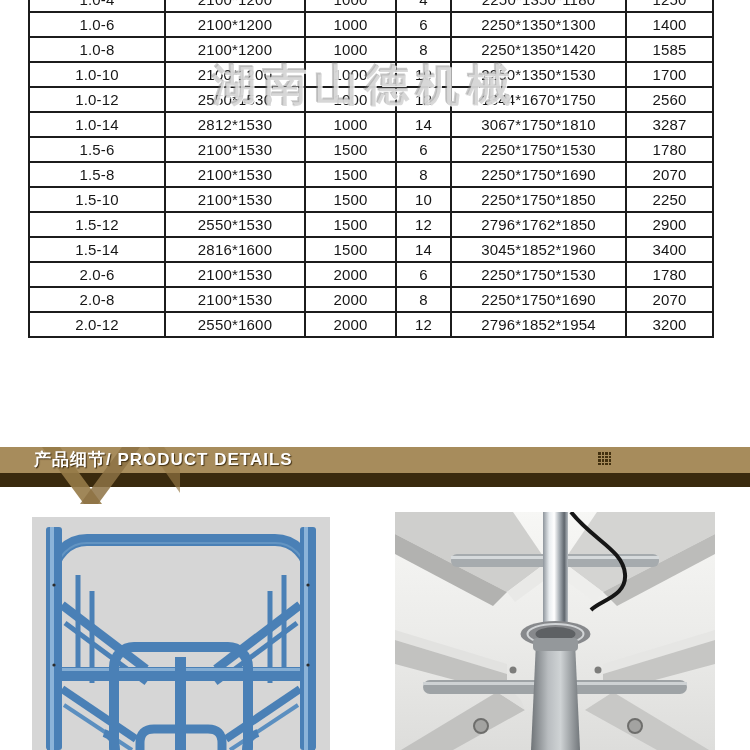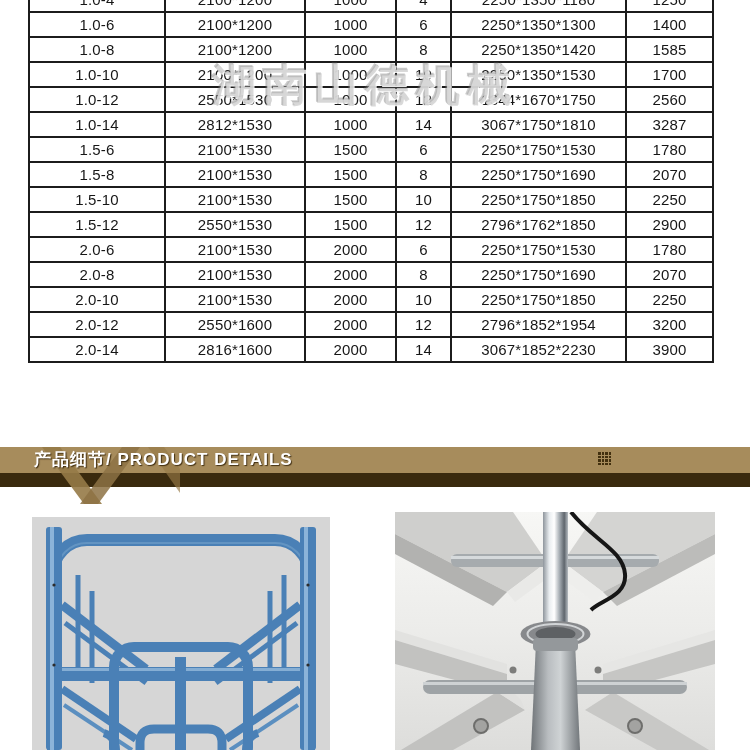--- a/index.html
+++ b/index.html
@@ -161,58 +161,50 @@
         </tr>
         <tr>
           <td>1.5-12</td>
           <td>2550*1530</td>
           <td>1500</td>
           <td>12</td>
           <td>2796*1762*1850</td>
           <td>2900</td>
         </tr>
         <tr>
+          <td>1.5-14</td>
+          <td>2816*1600</td>
+          <td>1500</td>
+          <td>14</td>
+          <td>3045*1852*1960</td>
+          <td>3400</td>
+        </tr>
+        <tr>
           <td>2.0-6</td>
           <td>2100*1530</td>
           <td>2000</td>
           <td>6</td>
           <td>2250*1750*1530</td>
           <td>1780</td>
         </tr>
         <tr>
           <td>2.0-8</td>
           <td>2100*1530</td>
           <td>2000</td>
           <td>8</td>
           <td>2250*1750*1690</td>
           <td>2070</td>
-        </tr>
-        <tr>
-          <td>2.0-10</td>
-          <td>2100*1530</td>
-          <td>2000</td>
-          <td>10</td>
-          <td>2250*1750*1850</td>
-          <td>2250</td>
         </tr>
         <tr>
           <td>2.0-12</td>
           <td>2550*1600</td>
           <td>2000</td>
           <td>12</td>
           <td>2796*1852*1954</td>
           <td>3200</td>
-        </tr>
-        <tr>
-          <td>2.0-14</td>
-          <td>2816*1600</td>
-          <td>2000</td>
-          <td>14</td>
-          <td>3067*1852*2230</td>
-          <td>3900</td>
         </tr>
       </tbody>
   </table>
 </div>
 
 <div class="watermark">湖南山德机械</div>
 
 <div class="banner">
   <div class="bar-tan"></div>
   <div class="bar-dark"></div>

